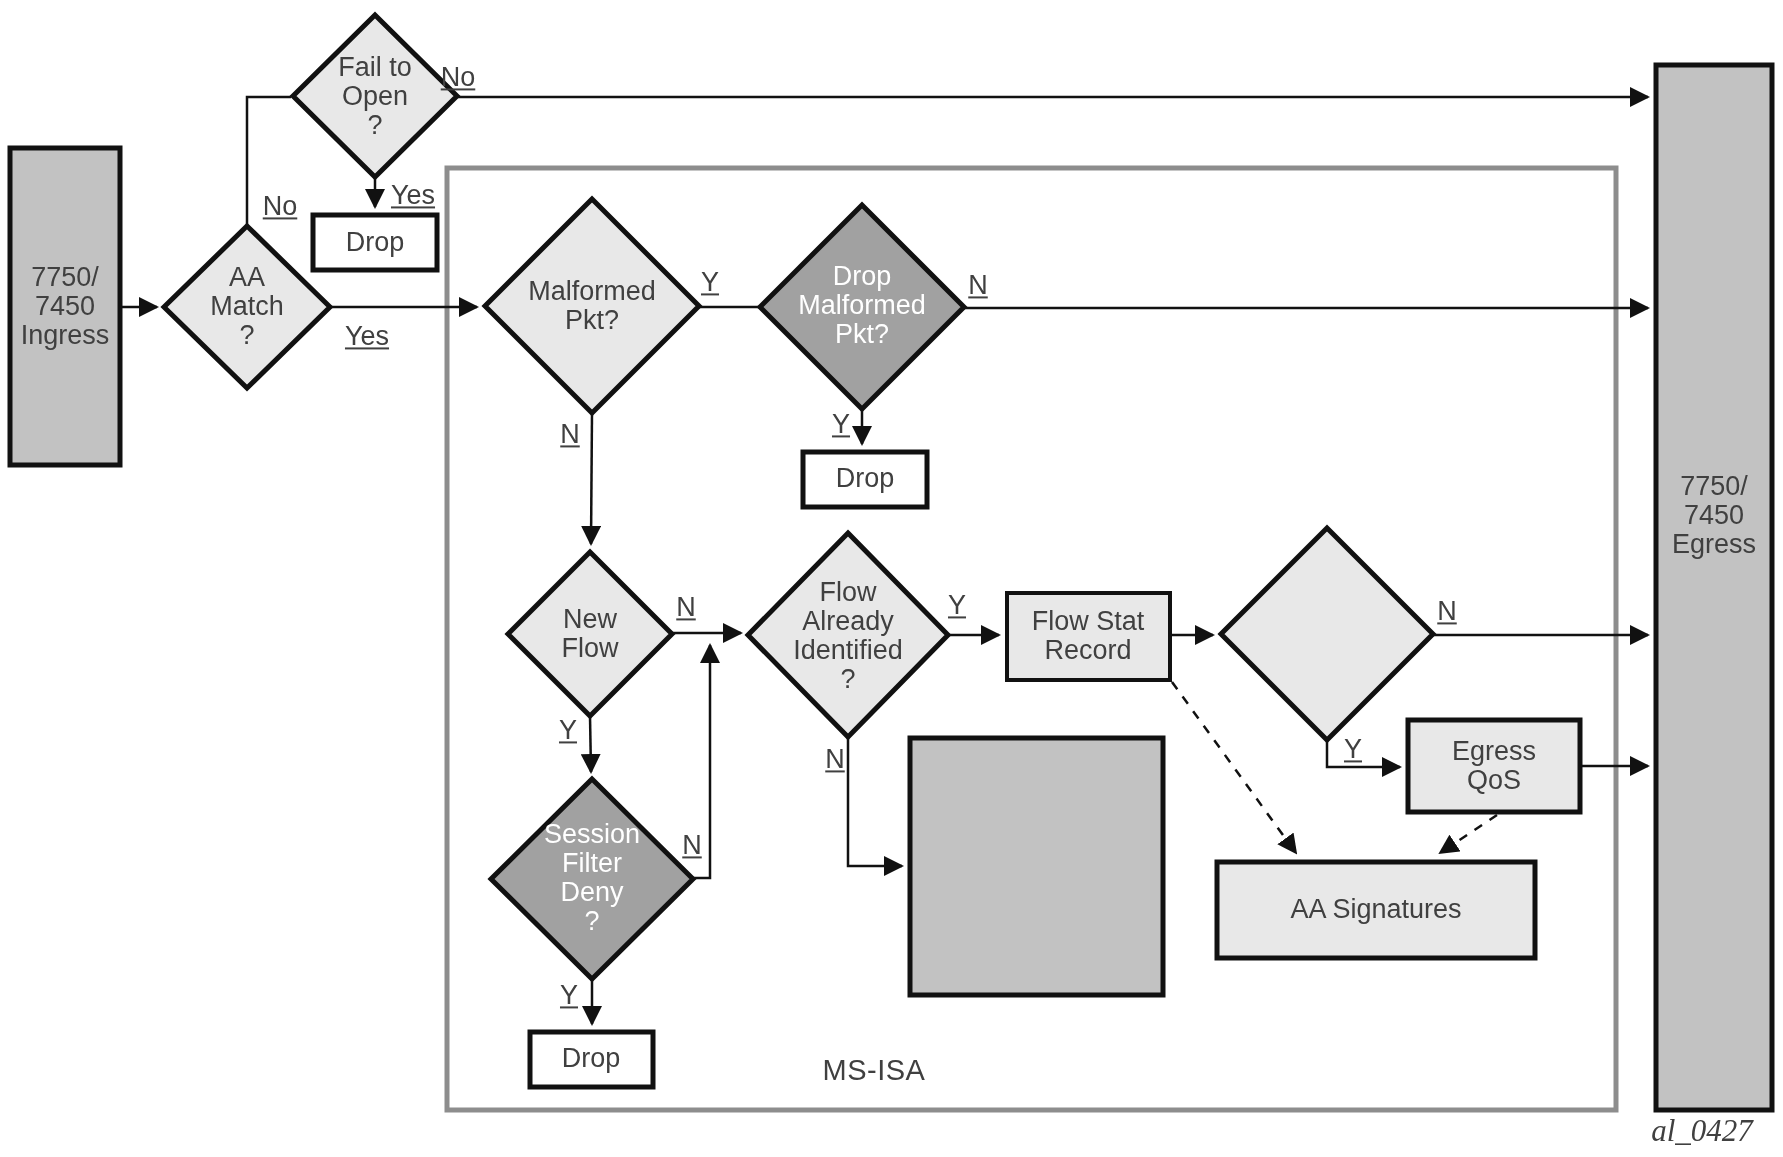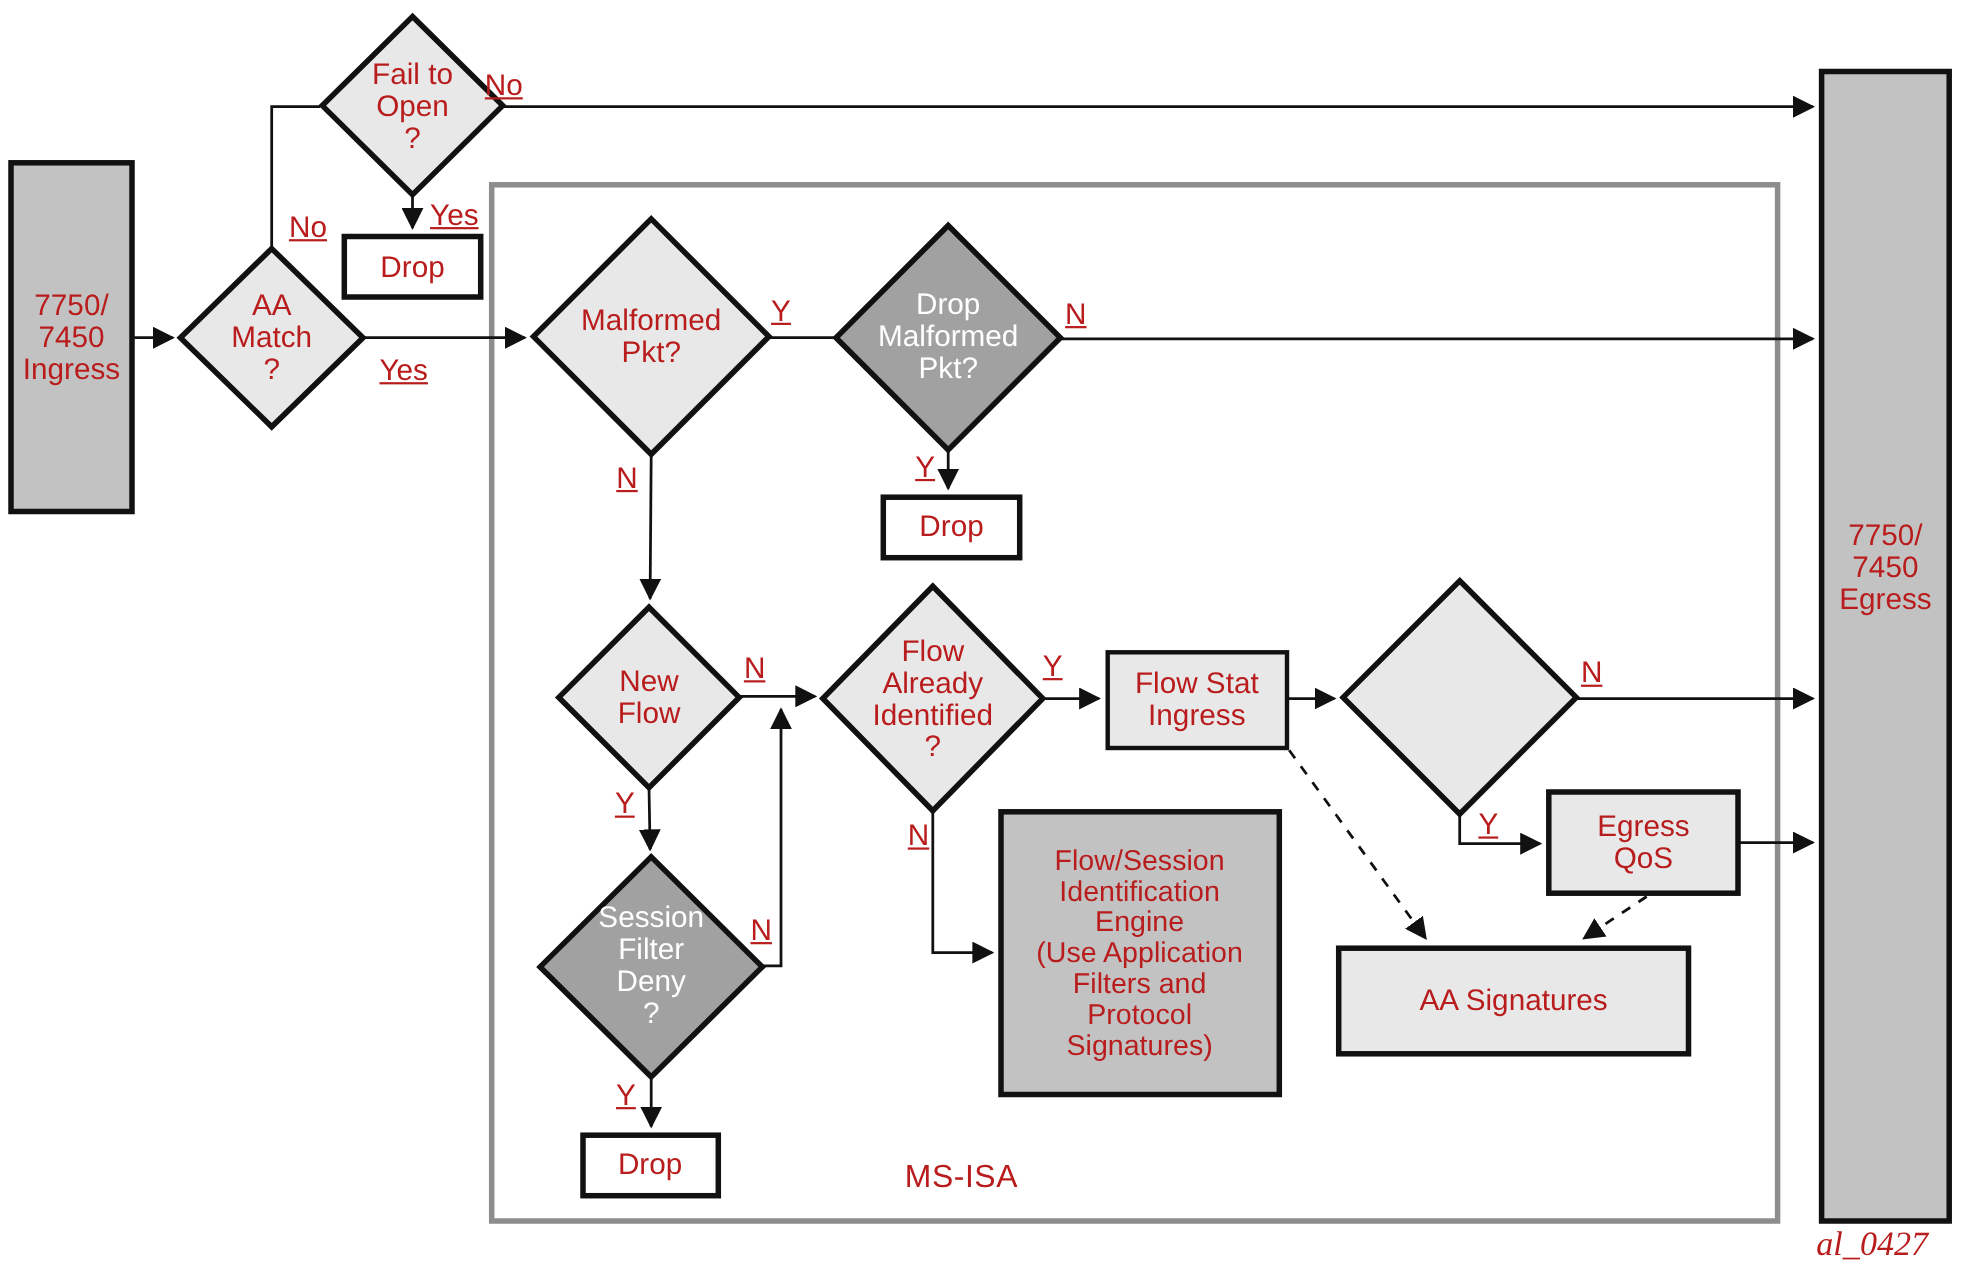--- a/index.html
+++ b/index.html
@@ -1,20 +1,20 @@
 <!DOCTYPE html>
 <html><head>
 <meta charset="utf-8">
 <style>
   html,body{margin:0;padding:0;background:#fff;}
   #stage{position:relative;width:1783px;height:1157px;background:#ffffff;overflow:hidden;
          font-family:"Liberation Sans","DejaVu Sans",sans-serif;color:#111;}
   #shapes{position:absolute;left:0;top:0;}
   .t{position:absolute;transform:translate(-50%,-50%);text-align:center;
-     white-space:pre-line;font-size:27px;line-height:1.08;color:#b91c1c;}
+     white-space:pre-line;font-size:27px;line-height:1.08;color:#404040;}
   .w{color:#ffffff;}
   .edge{font-size:27px;text-decoration:underline;}
   .msisa{font-weight:normal;font-size:29px;letter-spacing:.5px;}
   .figid{font-family:"Liberation Serif","DejaVu Serif",serif;font-style:italic;font-size:31px;}
 </style>
 </head>
 <body>
 
 <div id="stage">
 
@@ -94,31 +94,24 @@
   <div class="t" style="left:848px;top:636px">Flow
 Already
 Identified
 ?</div>
   <div class="t w" style="left:592px;top:878px">Session
 Filter
 Deny
 ?</div>
   <div class="t" style="left:591px;top:1059px">Drop</div>
   <div class="t" style="left:1088px;top:636px">Flow Stat
-Ingress</div>
+Record</div>
   <div class="t" style="left:1494px;top:766px">Egress
 QoS</div>
   <div class="t" style="left:1376px;top:910px">AA Signatures</div>
-  <div class="t" style="left:1036px;top:866px;font-size:26px">Flow/Session
-Identification
-Engine
-(Use Application
-Filters and
-Protocol
-Signatures)</div>
   <div class="t msisa" style="left:874px;top:1071px">MS-ISA</div>
   <div class="t figid" style="left:1702px;top:1131px">al_0427</div>
 
   <div class="t edge" style="left:458px;top:78px">No</div>
   <div class="t edge" style="left:413px;top:196px">Yes</div>
   <div class="t edge" style="left:280px;top:207px">No</div>
   <div class="t edge" style="left:367px;top:337px">Yes</div>
   <div class="t edge" style="left:710px;top:283px">Y</div>
   <div class="t edge" style="left:570px;top:435px">N</div>
   <div class="t edge" style="left:978px;top:286px">N</div>

